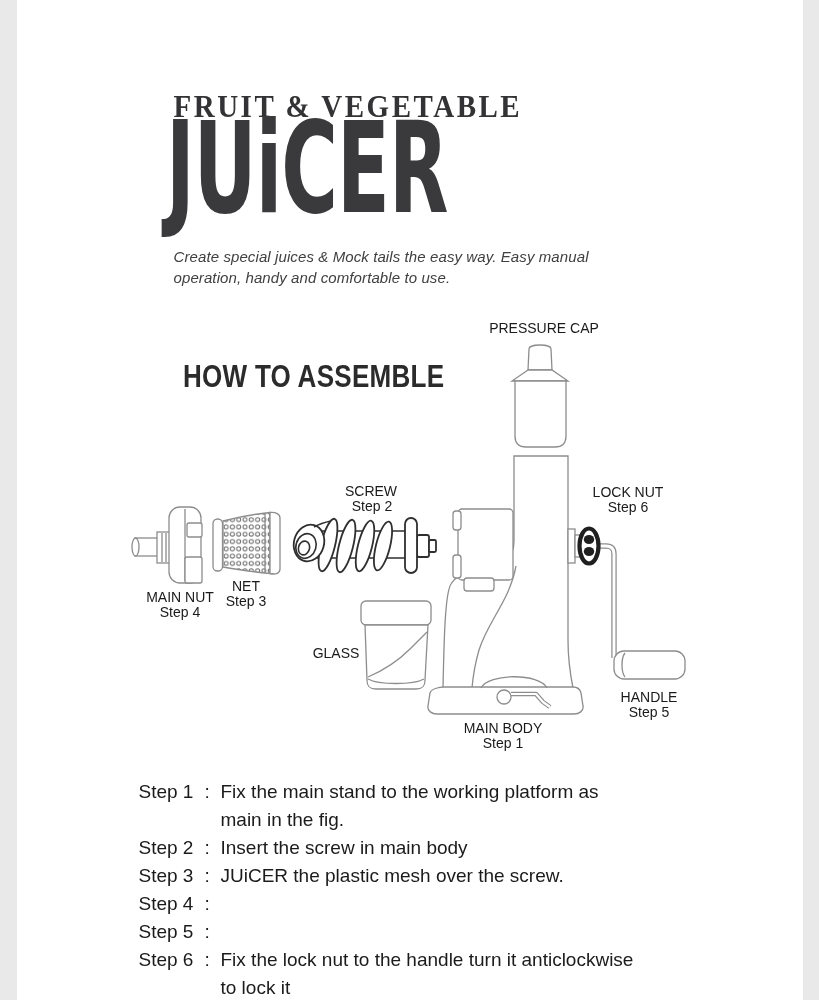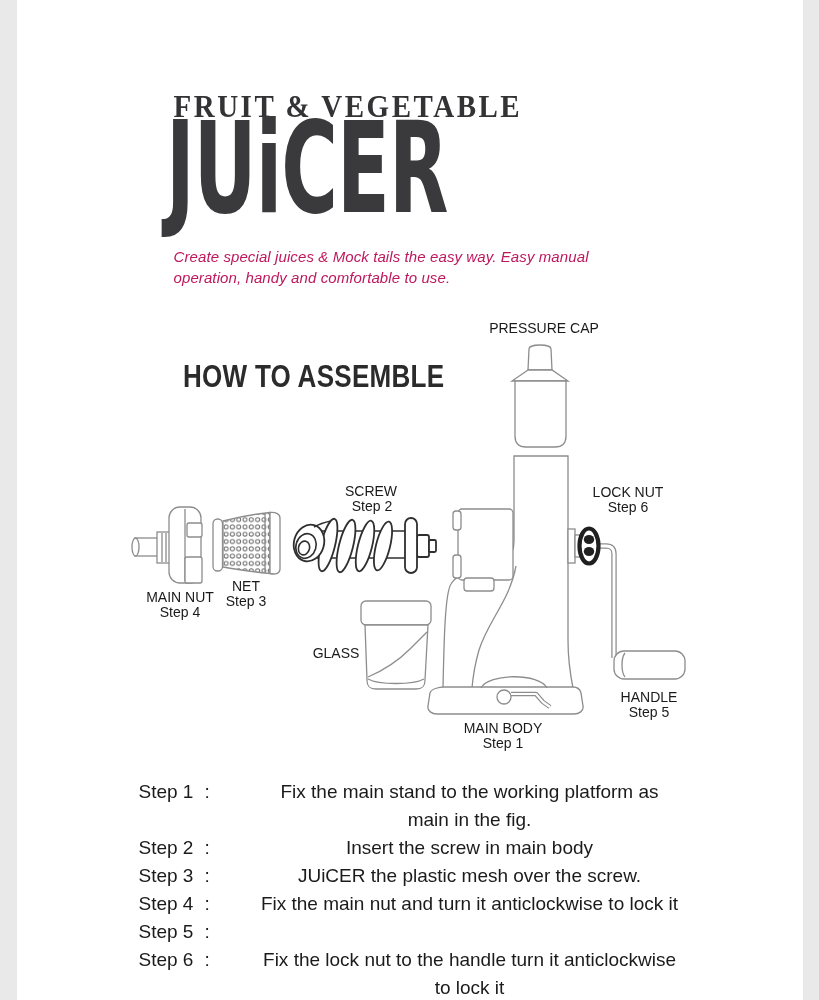--- a/index.html
+++ b/index.html
@@ -17,21 +17,21 @@
   }
   .brand {
     position:absolute; left:149px; top:105px;
     font-family:"DejaVu Sans", sans-serif;
     font-size:84px; font-weight:bold; line-height:84px; color:#3a3a3c;
     letter-spacing:-1px; transform:scale(0.92,1.5); transform-origin:0 0;
     white-space:nowrap;
   }
   .desc {
     position:absolute; left:157px; top:247px;
-    font-style:italic; font-size:15px; line-height:20.5px; color:#be185d;
+    font-style:italic; font-size:15px; line-height:20.5px; color:#404040;
     letter-spacing:0.1px;
   }
   .assemble-heading {
     position:absolute; left:166px; top:359px; margin:0;
     font-size:31px; font-weight:700; color:#2b2b2b; letter-spacing:0.3px;
     transform:scaleX(0.84); transform-origin:0 0; white-space:nowrap;
   }
   
   .diagram { position:absolute; left:60px; top:315px; }
   .ln   { fill:#ffffff; stroke:#8d8d8d; stroke-width:1.3; }
@@ -45,21 +45,21 @@
   .plabel {
     font-family:"Liberation Sans", sans-serif; font-size:14px; fill:#1a1a1a;
     text-anchor:middle;
   }
   
   .steps { position:absolute; left:122px; top:778px; width:580px;
            font-size:19px; line-height:28px; color:#1b1b1b; }
   .step-row { display:flex; align-items:flex-start; }
   .step-label { width:66px; flex:none; }
   .step-colon { width:16px; flex:none; }
-  .step-lines { flex:1;text-align:center; }
+  .step-lines { flex:1; }
 </style>
 </head>
 <body>
 
 <div class="page">
 
   <div class="kicker">FRUIT &amp; VEGETABLE</div>
   <div class="brand">JUiCER</div>
   <div class="desc">
     <div>Create special juices &amp; Mock tails the easy way. Easy manual</div>
@@ -191,24 +191,20 @@
       <span class="step-label">Step 3</span>
       <span class="step-colon">:</span>
       <div class="step-lines">
         <div>JUiCER the plastic mesh over the screw.</div>
         <div></div>
       </div>
     </div>
     <div class="step-row">
       <span class="step-label">Step 4</span>
       <span class="step-colon">:</span>
-      <div class="step-lines">
-        <div>Fix the main nut and turn it anticlockwise to lock it</div>
-        <div></div>
-      </div>
     </div>
     <div class="step-row">
       <span class="step-label">Step 5</span>
       <span class="step-colon">:</span>
     </div>
     <div class="step-row">
       <span class="step-label">Step 6</span>
       <span class="step-colon">:</span>
       <div class="step-lines">
         <div>Fix the lock nut to the handle turn it anticlockwise</div>

